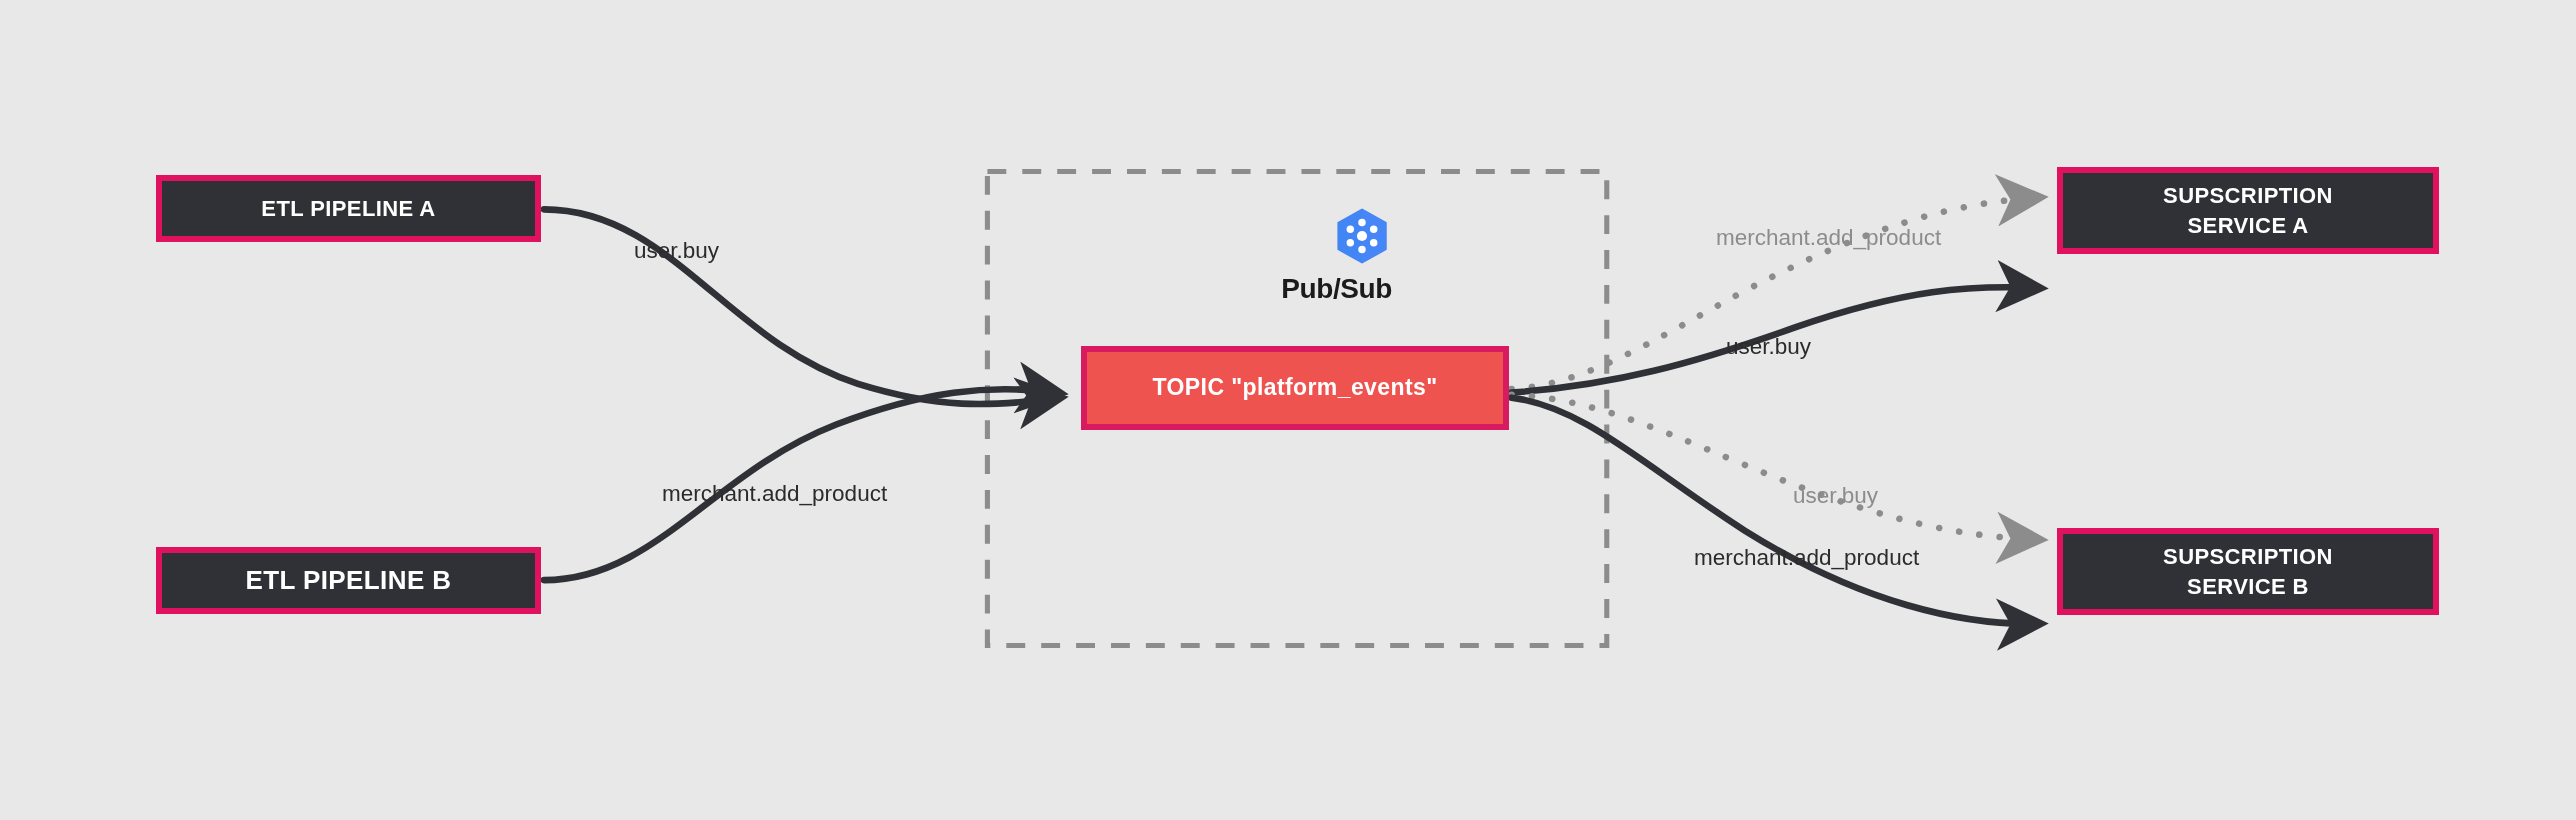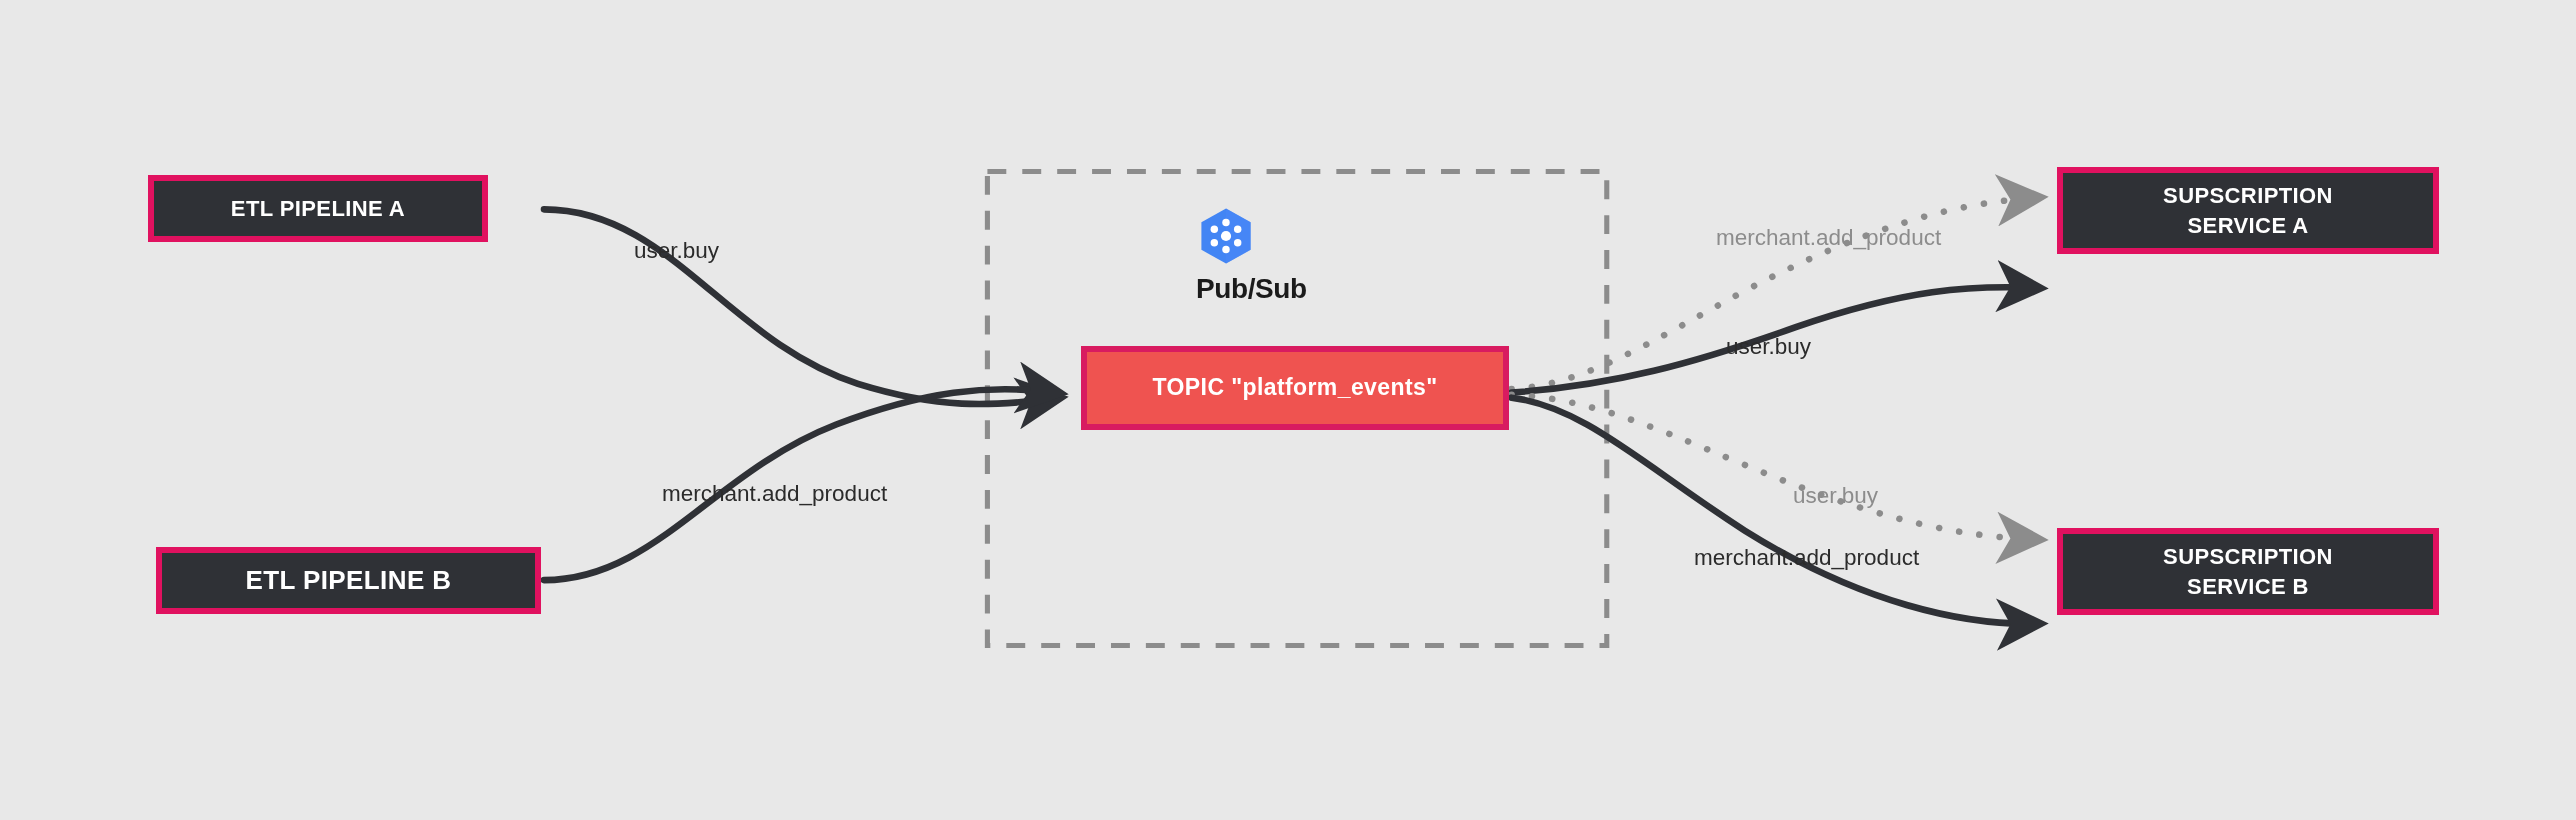--- a/index.html
+++ b/index.html
@@ -38,36 +38,36 @@
   .node-box.topic {
     background: #ef5350;
     border-color: #d81b60;
   }
   .node-label {
     display: block;
     white-space: pre-line;
   }
 
   
-  #etl-a   { left: 148px;  top: 175px; width: 340px; height: 67px;  font-size: 22px; }
+  #etl-a   { left: 156px;  top: 175px; width: 385px; height: 67px;  font-size: 22px; }
   #etl-b   { left: 156px;  top: 547px; width: 385px; height: 67px;  font-size: 26px; }
   #topic   { left: 1081px; top: 346px; width: 428px; height: 84px; font-size: 23px; }
   #sub-a   { left: 2057px; top: 167px; width: 382px; height: 87px; font-size: 22px; }
   #sub-b   { left: 2057px; top: 528px; width: 382px; height: 87px; font-size: 22px; }
 
   
   #pubsub-group {
     position: absolute;
     left: 1196px;
     top: 206px;
     width: 196px;
     height: 116px;
     display: flex;
     flex-direction: column;
-    align-items: flex-start;
+    align-items: flex-end;
     z-index: 4;
   }
   #pubsub-logo { width: 60px; height: 60px; display: block; }
   #pubsub-title {
     margin-top: 7.3px;
     font-size: 28px;
     font-weight: bold;
     color: #1b1b1b;
     letter-spacing: -0.4px;
   }

